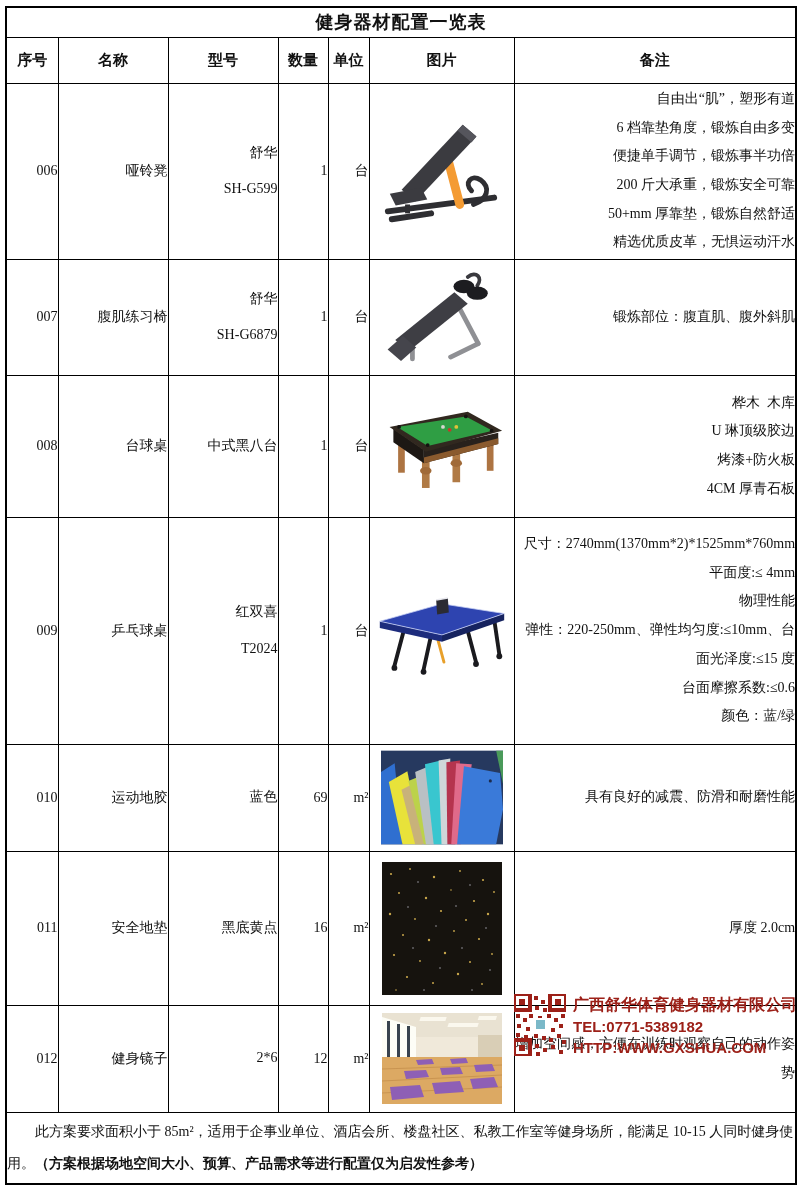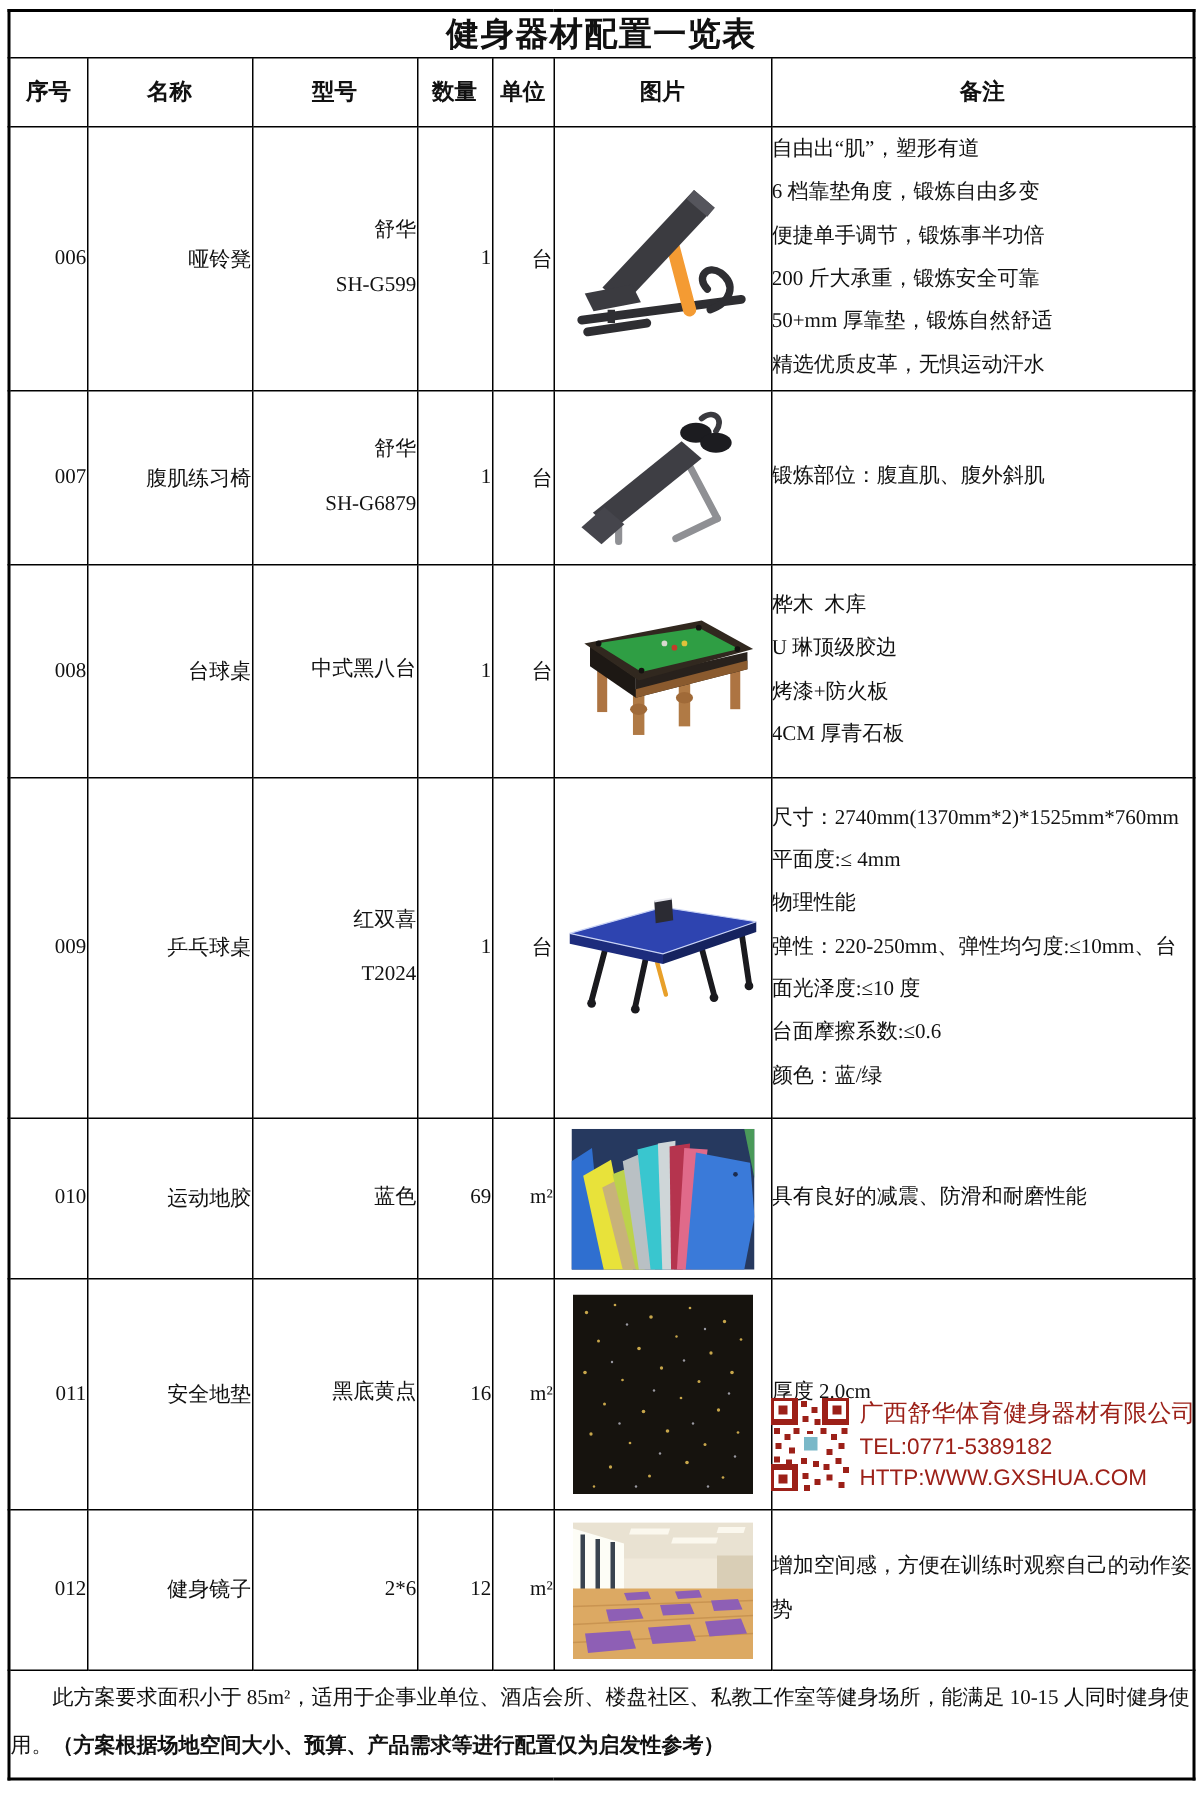--- a/index.html
+++ b/index.html
@@ -10,35 +10,35 @@
   table.cfg{
     position:absolute;left:5px;top:6px;width:790px;
     border-collapse:collapse;border:2px solid #000;table-layout:fixed;
   }
   table.cfg td,table.cfg th{border:1.5px solid #000;padding:0;vertical-align:middle;overflow:hidden;}
   .r-title{height:30px;}
   .r-head{height:46px;}
   .rh-006{height:176px;} .rh-007{height:116px;} .rh-008{height:142px;}
   .rh-009{height:227px;} .rh-010{height:107px;} .rh-011{height:154px;}
   .rh-012{height:107px;} .r-note{height:72px;}
-  .title-cell{text-align:center;font-size:22px;font-weight:bold;letter-spacing:1px;}
+  .title-cell{text-align:center;font-size:18px;font-weight:bold;letter-spacing:1px;}
   th.hdr{font-size:15px;font-weight:bold;text-align:center;}
   .cell-c{text-align:right;font-size:14px;}
   .model-line{line-height:1.6;}
   .model-gap{height:14px;}
   .pic-cell{text-align:center;}
   .pic-wrap{display:inline-block;vertical-align:middle;line-height:0;}
-  .remarks-cell{padding:4px 6px 4px 10px;}
+  .remarks-cell{padding:4px 6px 4px 10px;text-align:right;}
   .remark-line{font-size:14px;line-height:2.05;white-space:pre-wrap;}
   .note-cell{padding:2px 14px;}
   .note-p{font-size:14px;line-height:2.3;text-indent:2em;margin:0;}
   .note-bold{font-weight:bold;}
   .watermark{
-    position:absolute;left:514px;top:932px;width:284px;display:flex;gap:7px;
-    font-family:"Liberation Sans","DejaVu Sans",sans-serif;font-weight:normal;
+    position:absolute;left:514px;top:994px;width:284px;display:flex;gap:7px;
+    font-family:"Liberation Sans","DejaVu Sans",sans-serif;font-weight:bold;
     align-items:flex-start;pointer-events:none;
   }
   .wm-text{display:flex;flex-direction:column;}
   .wm-company{font-size:16px;line-height:1.35;white-space:nowrap;}
   .wm-tel,.wm-url{font-size:15px;line-height:1.45;white-space:nowrap;}
 </style>
 </head>
 <body>
 
 <table class="cfg">
@@ -198,21 +198,21 @@
           <polygon points="64,14 76,12 77,27 65,29" fill="#2b2b33"></polygon>
           <path d="M64,14 L76,12" stroke="#e8e8ee" stroke-width="1.5"></path>
         </svg>
       </span>
     </td>
     <td class="remarks-cell">
       <div class="remark-line">尺寸：2740mm(1370mm*2)*1525mm*760mm</div>
       <div class="remark-line">平面度:≤ 4mm</div>
       <div class="remark-line">物理性能</div>
       <div class="remark-line">弹性：220-250mm、弹性均匀度:≤10mm、台</div>
-      <div class="remark-line">面光泽度:≤10 度</div>
+      <div class="remark-line">面光泽度:≤15 度</div>
       <div class="remark-line">台面摩擦系数:≤0.6</div>
       <div class="remark-line">颜色：蓝/绿</div>
     </td>
   </tr>
 
   <tr class="rh-010">
     <td class="cell-c">010</td>
     <td class="cell-c">运动地胶</td>
     <td class="cell-c">
       <div class="model-line">蓝色</div>

